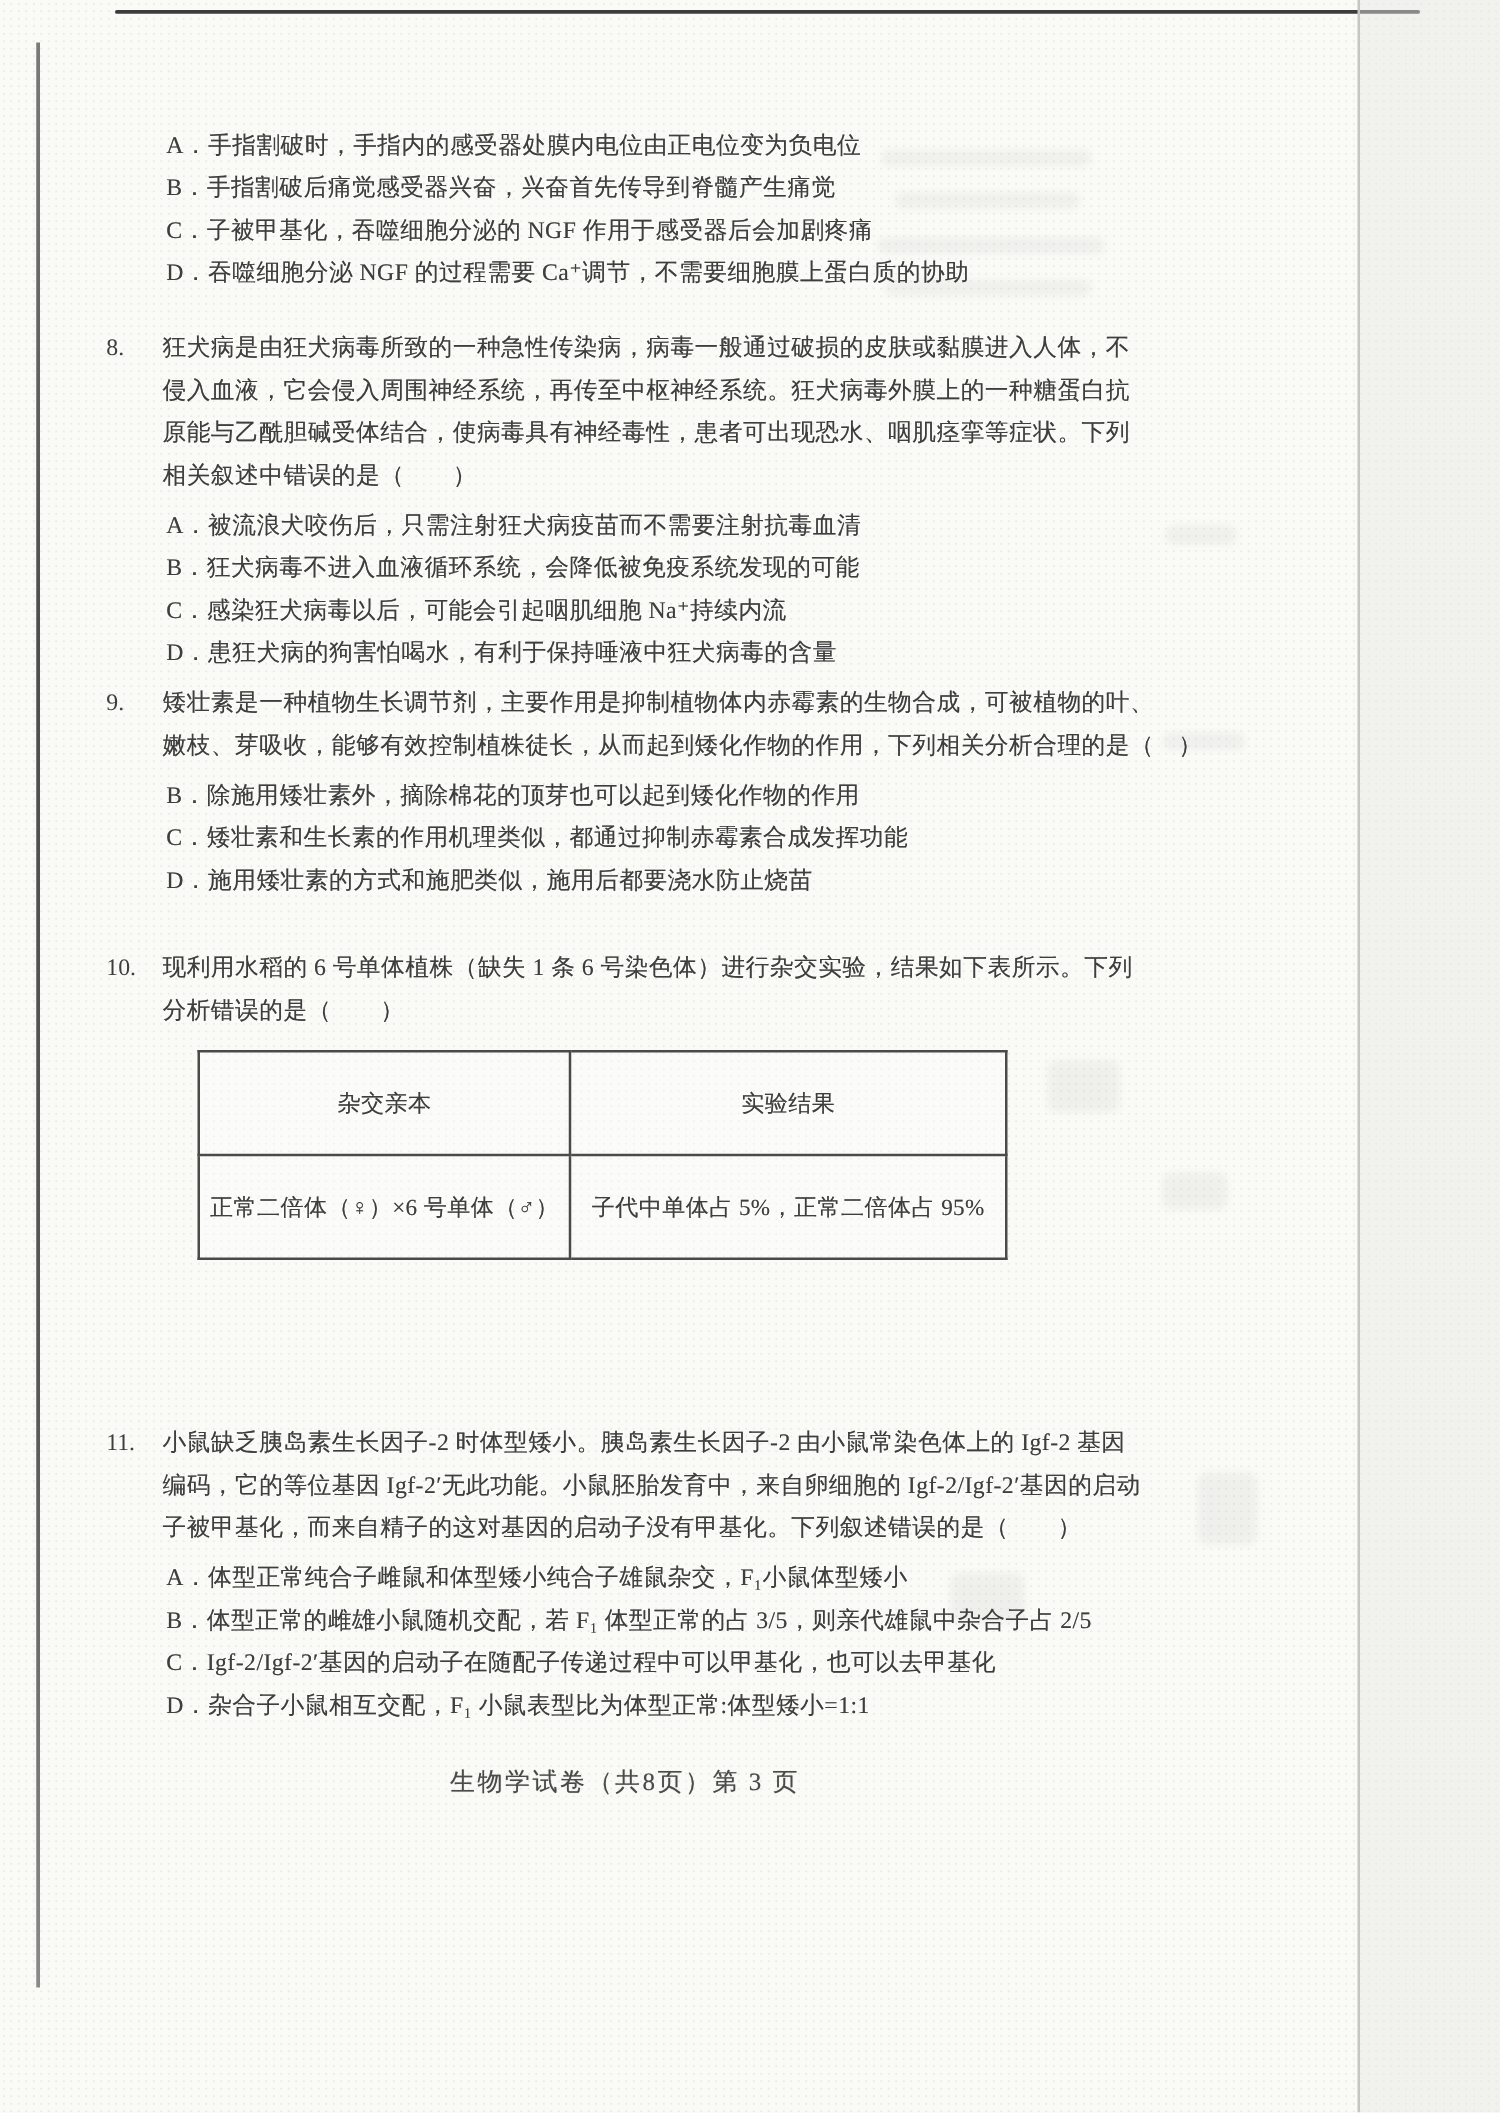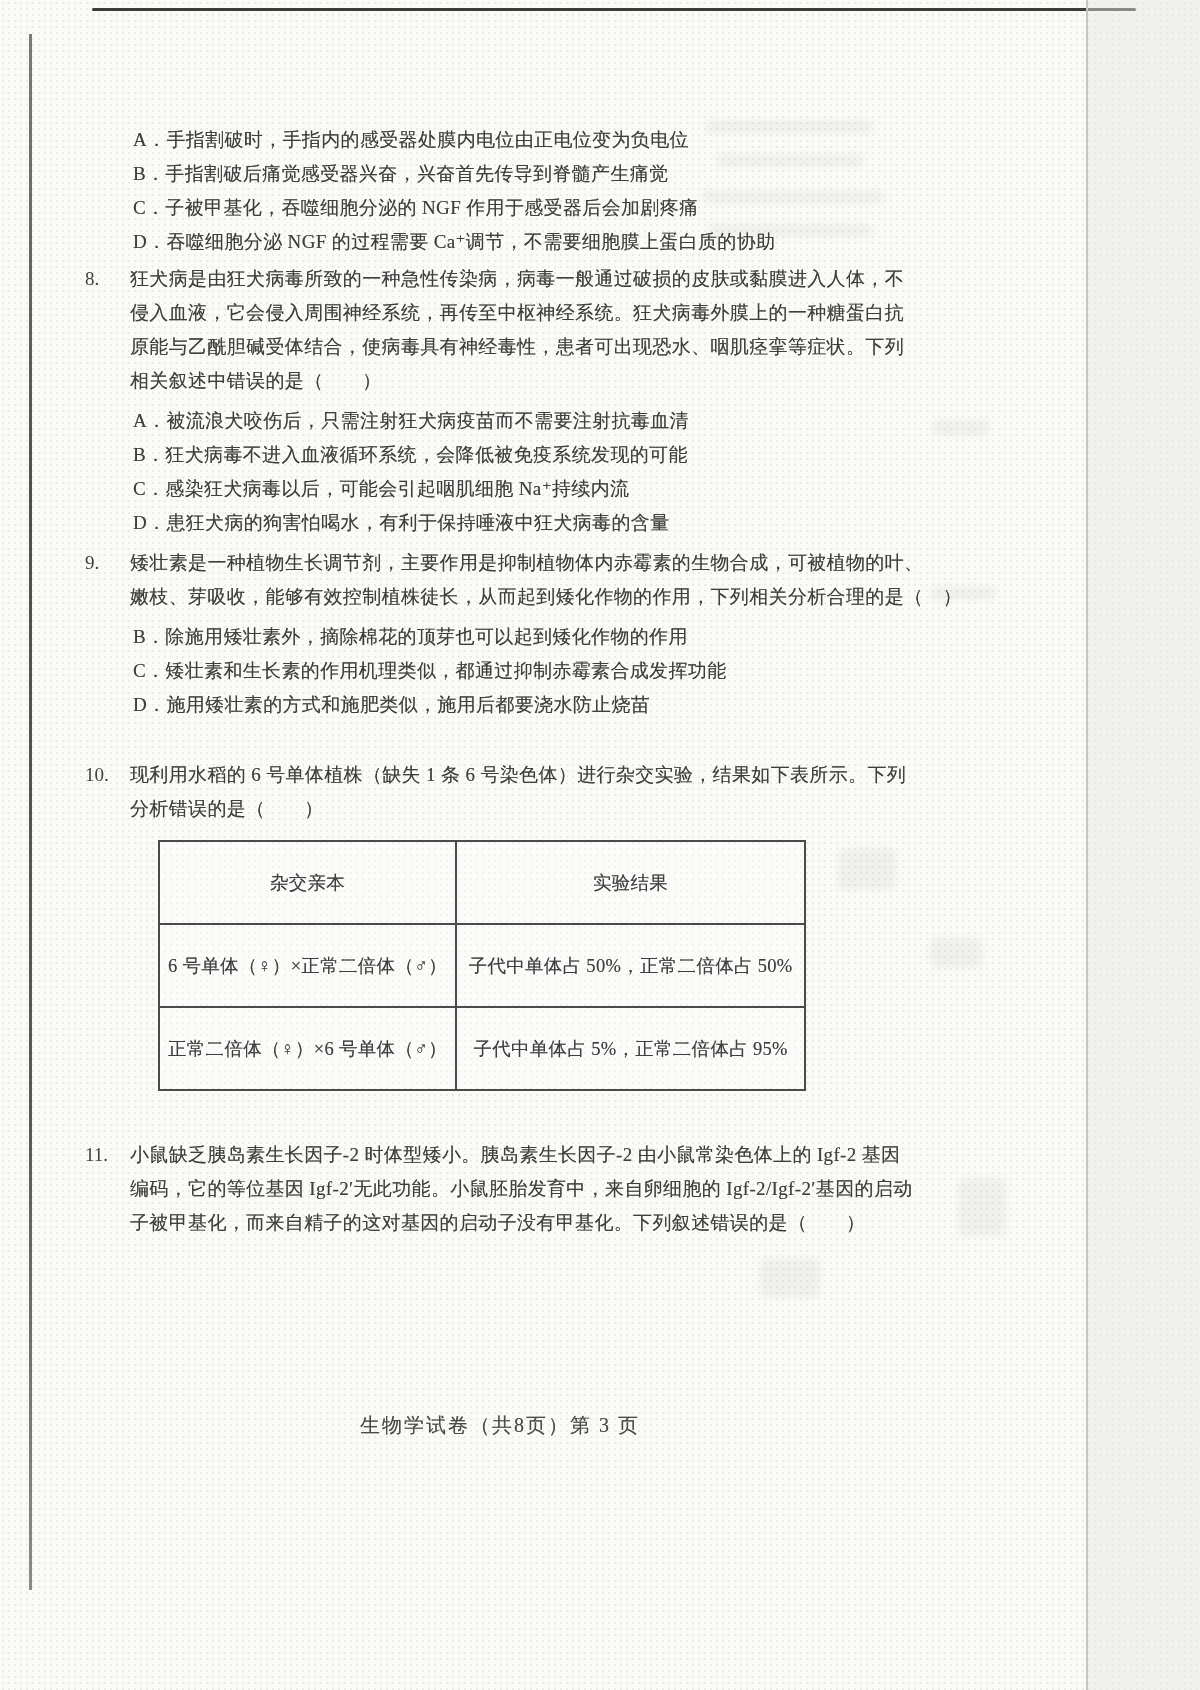--- a/index.html
+++ b/index.html
@@ -44,21 +44,21 @@
 <div class="smudge" style="left:716px;top:154px;width:148px;height:13px;"></div>
 <div class="smudge" style="left:702px;top:190px;width:182px;height:13px;"></div>
 <div class="smudge" style="left:708px;top:224px;width:165px;height:13px;"></div>
 <div class="smudge" style="left:932px;top:420px;width:58px;height:16px;"></div>
 <div class="smudge" style="left:930px;top:586px;width:66px;height:14px;"></div>
 <div class="smudge" style="left:838px;top:848px;width:58px;height:42px;"></div>
 <div class="smudge" style="left:930px;top:938px;width:52px;height:30px;"></div>
 <div class="smudge" style="left:958px;top:1178px;width:48px;height:58px;"></div>
 <div class="smudge" style="left:760px;top:1258px;width:60px;height:40px;"></div>
 
-<div class="question" style="top:123px">
+<div class="question" style="top:100px">
   <div class="options" style="margin-top:0">
     <div class="line">A．手指割破时，手指内的感受器处膜内电位由正电位变为负电位</div>
     <div class="line">B．手指割破后痛觉感受器兴奋，兴奋首先传导到脊髓产生痛觉</div>
     <div class="line">C．子被甲基化，吞噬细胞分泌的 NGF 作用于感受器后会加剧疼痛</div>
     <div class="line">D．吞噬细胞分泌 NGF 的过程需要 Ca⁺调节，不需要细胞膜上蛋白质的协助</div>
   </div>
 </div>
 
 <div class="question" style="top:262px">
   <div class="qnum">8.</div>
@@ -95,33 +95,35 @@
     <div class="line">现利用水稻的 6 号单体植株（缺失 1 条 6 号染色体）进行杂交实验，结果如下表所示。下列</div>
     <div class="line">分析错误的是（　　）</div>
   </div>
   <table class="cross-table">
     <tbody>
         <tr>
       <th style="width:46%">杂交亲本</th>
       <th>实验结果</th>
     </tr>
     <tr>
-      <td>6 号单体（♀）×正常二倍体（♂）</td>
-      <td>子代中单体占 50%，正常二倍体占 50%</td>
-    </tr>
-    <tr>
       <td>正常二倍体（♀）×6 号单体（♂）</td>
       <td>子代中单体占 5%，正常二倍体占 95%</td>
     </tr>
   </tbody>
     </table>
 </div>
 
 <div class="question" style="top:1138px">
   <div class="qnum">11.</div>
   <div class="stem">
     <div class="line">小鼠缺乏胰岛素生长因子-2 时体型矮小。胰岛素生长因子-2 由小鼠常染色体上的 Igf-2 基因</div>
     <div class="line">编码，它的等位基因 Igf-2′无此功能。小鼠胚胎发育中，来自卵细胞的 Igf-2/Igf-2′基因的启动</div>
     <div class="line">子被甲基化，而来自精子的这对基因的启动子没有甲基化。下列叙述错误的是（　　）</div>
   </div>
+  <div class="options">
+    <div class="line">A．体型正常纯合子雌鼠和体型矮小纯合子雄鼠杂交，F₁小鼠体型矮小</div>
+    <div class="line">B．体型正常的雌雄小鼠随机交配，若 F₁ 体型正常的占 3/5，则亲代雄鼠中杂合子占 2/5</div>
+    <div class="line">C．Igf-2/Igf-2′基因的启动子在随配子传递过程中可以甲基化，也可以去甲基化</div>
+    <div class="line">D．杂合子小鼠相互交配，F₁ 小鼠表型比为体型正常:体型矮小=1:1</div>
+  </div>
 </div>
 
 <div class="footer">生物学试卷（共8页）第 3 页</div>
 
 </body></html>

